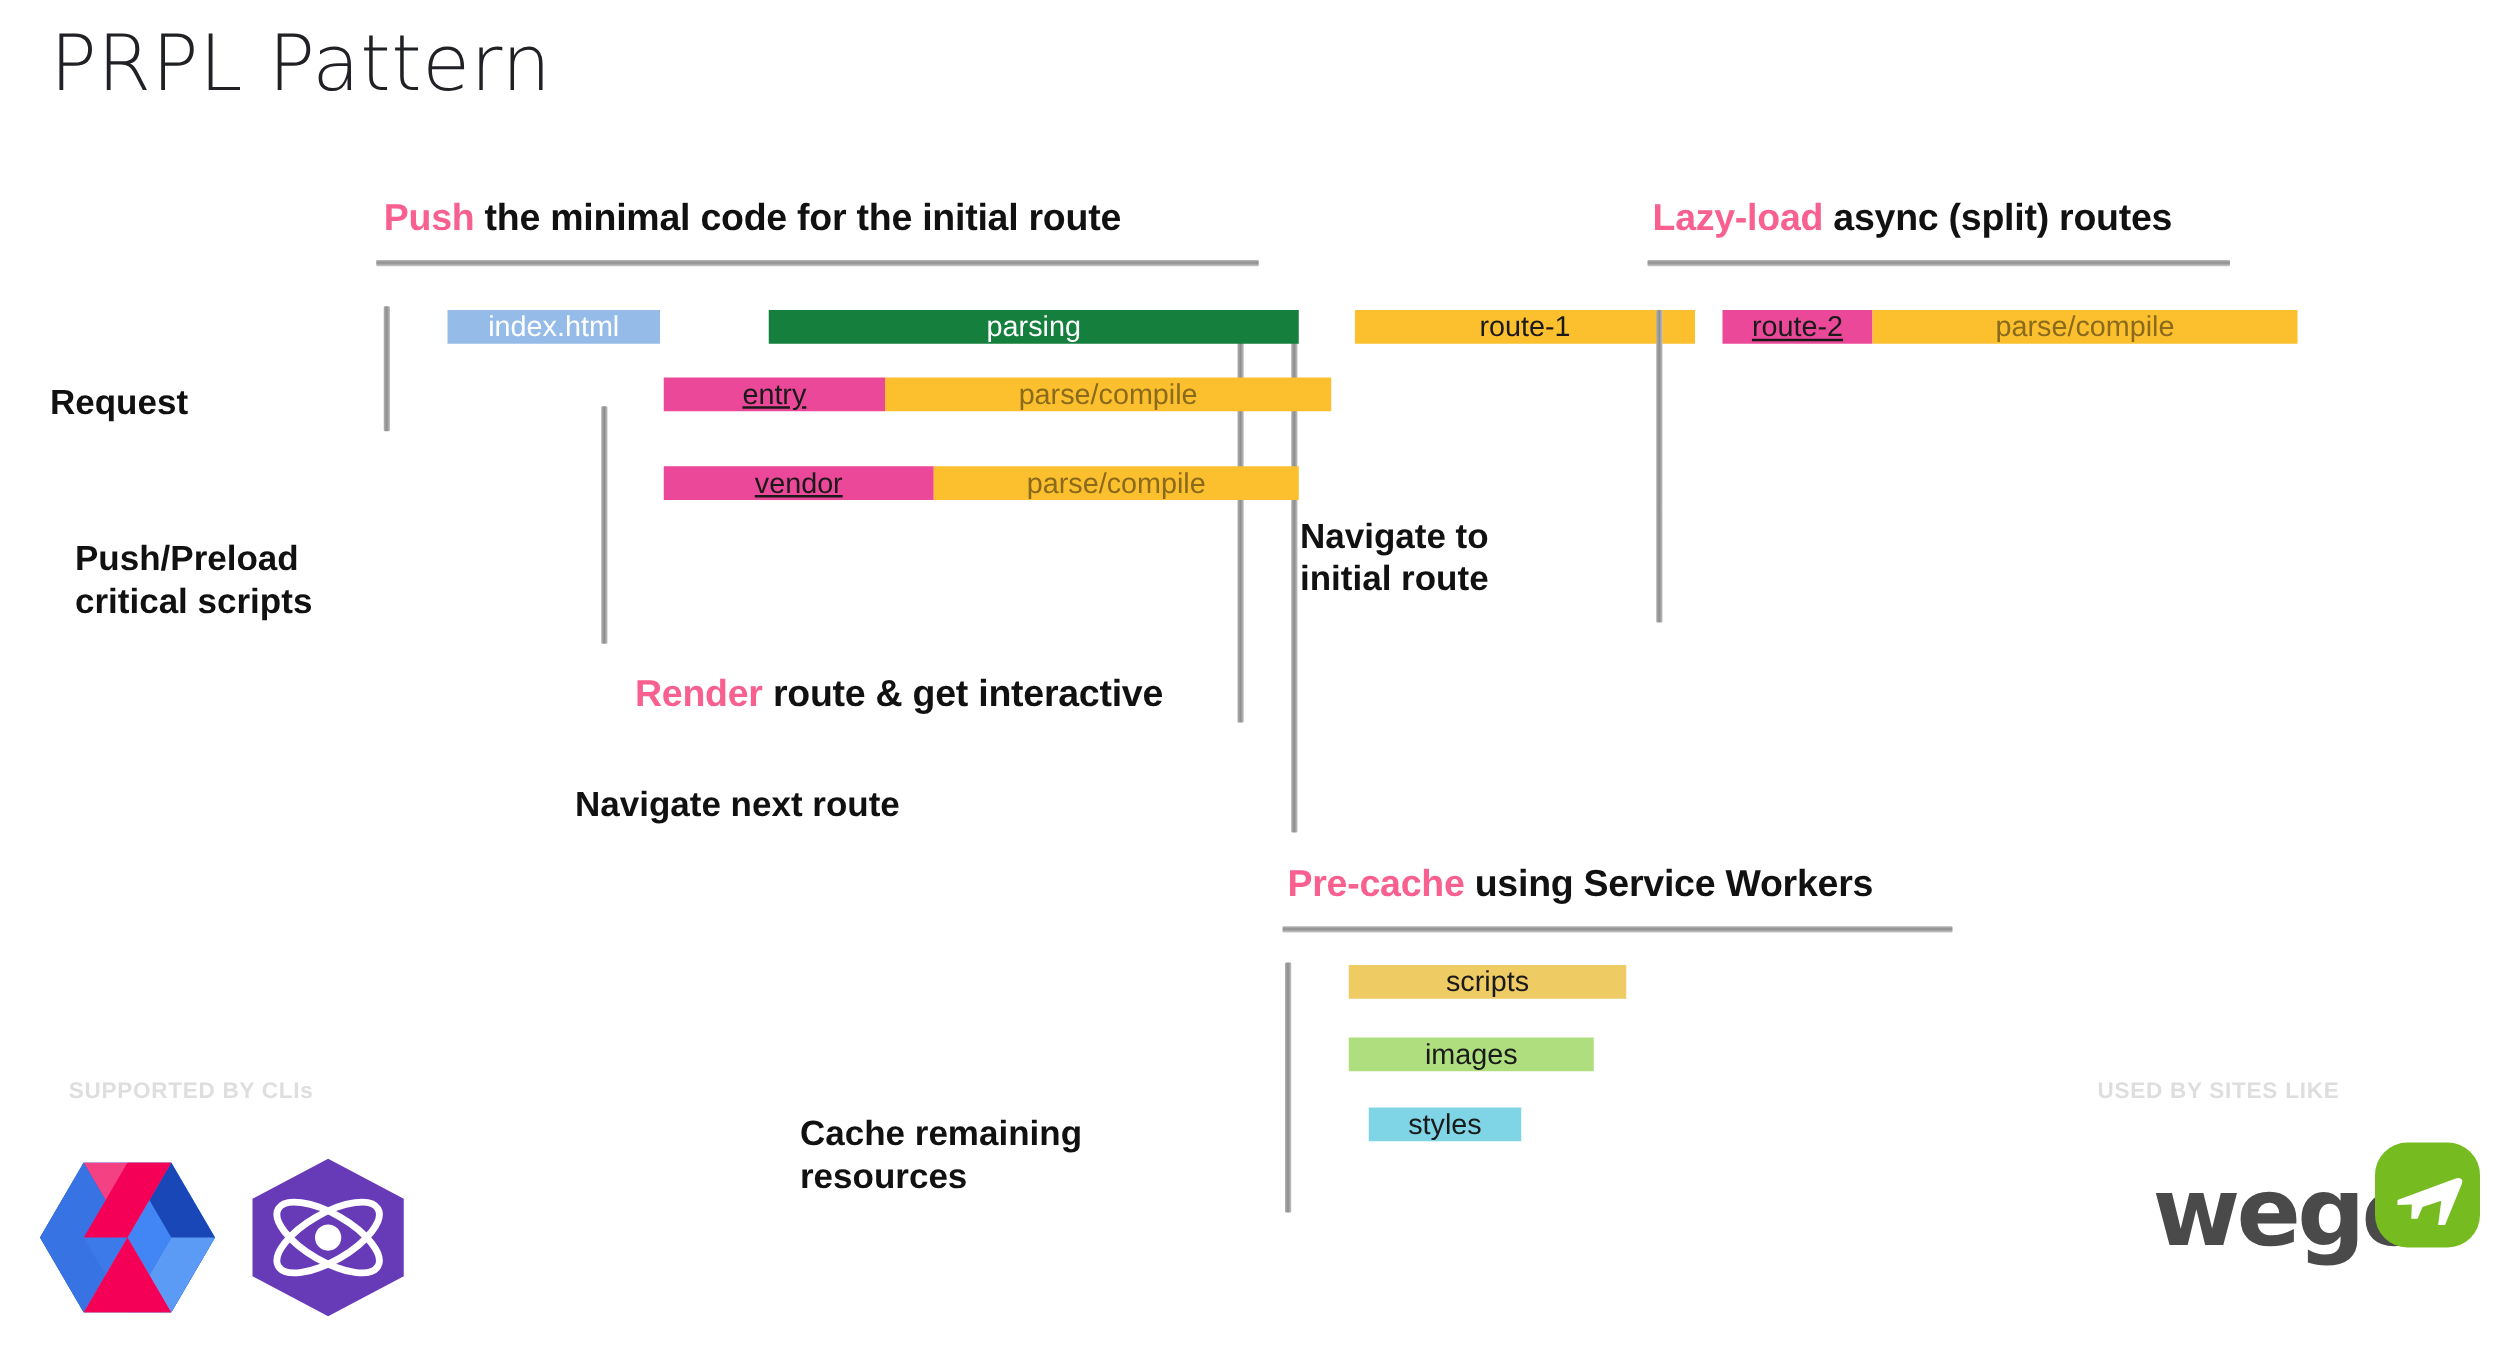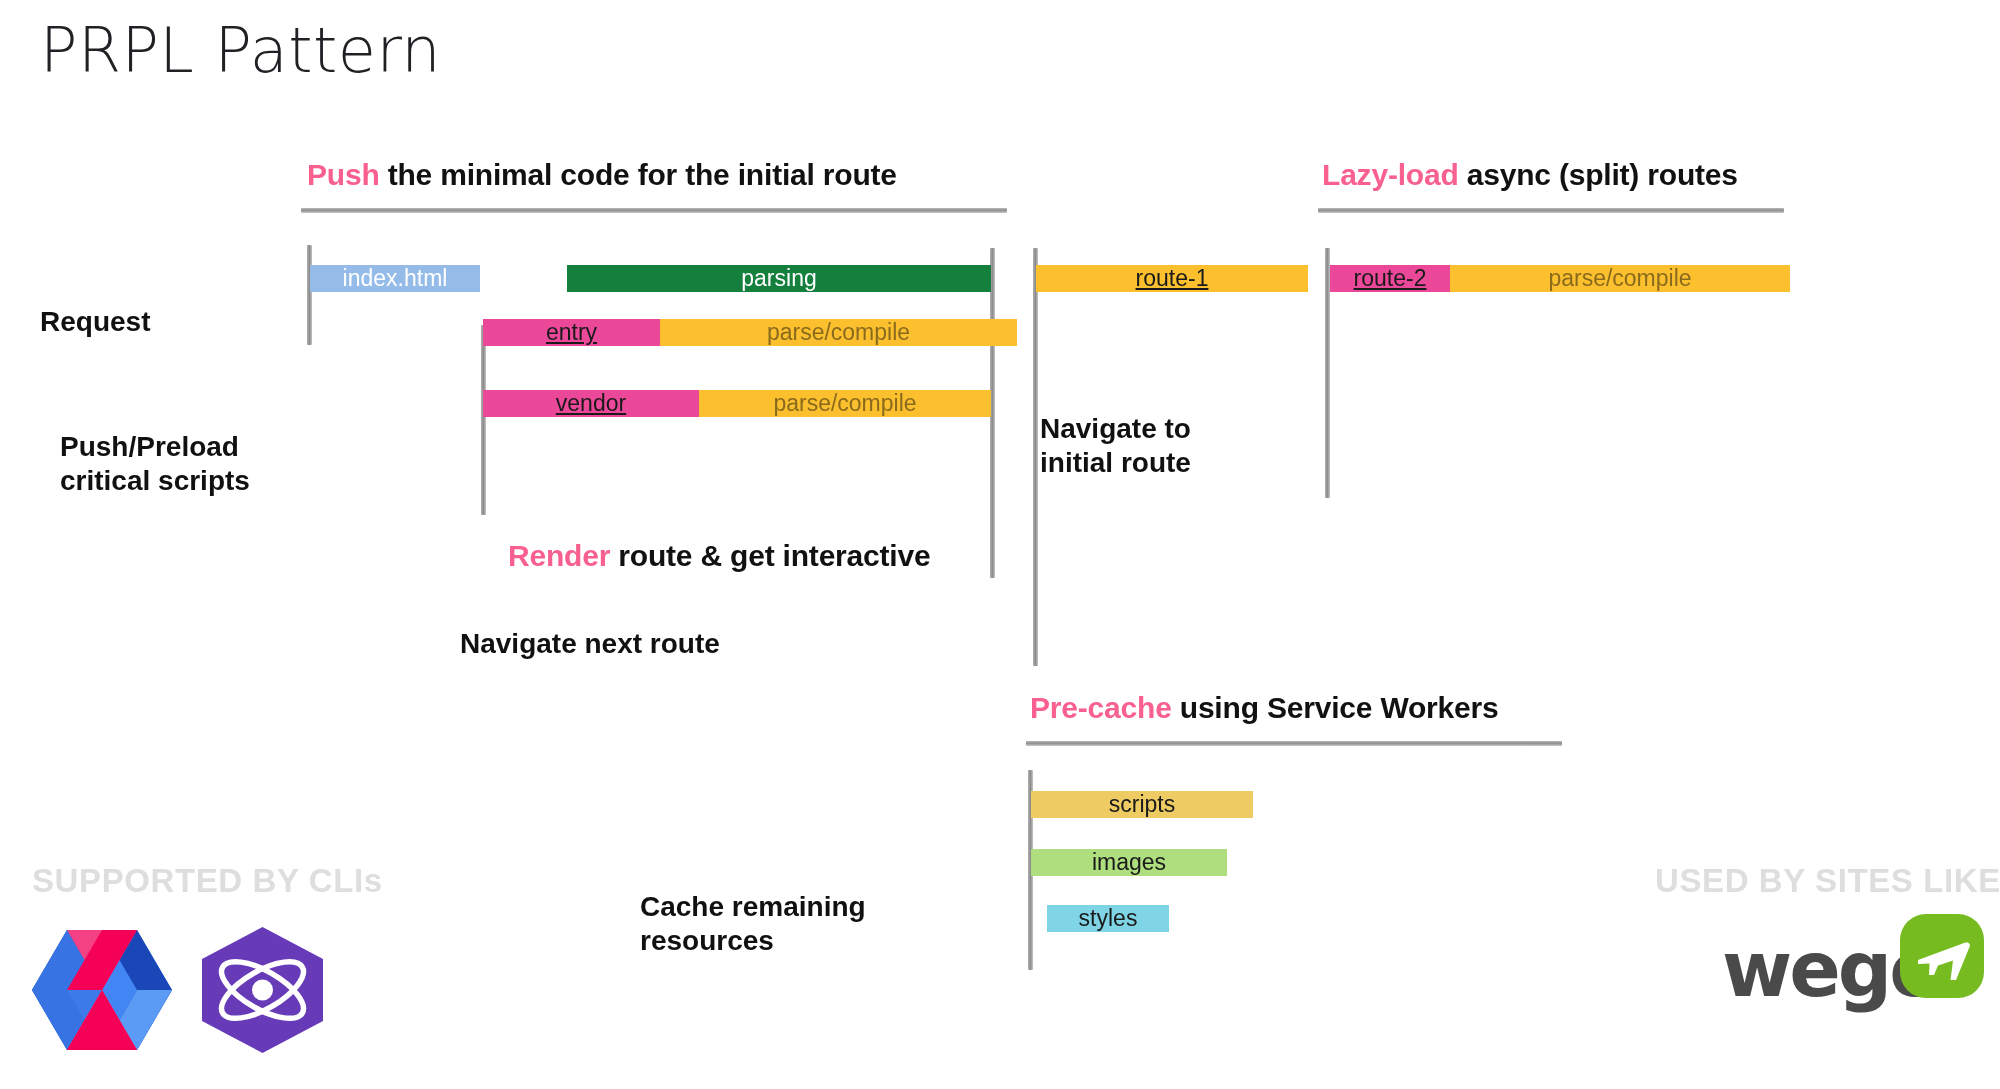--- a/index.html
+++ b/index.html
@@ -53,22 +53,23 @@
     position: absolute;
     width: 5px;
     background: linear-gradient(to right, #b0b0b0 0%, #8d8d8d 50%, #c4c4c4 100%);
     border-radius: 1px;
   }
 
   
   .bar {
     position: absolute;
     display: flex;
-    align-items: flex-end;
+    align-items: flex-start;
     height: 44px;
+    margin-left: 48px;
   }
   .seg {
     display: flex;
     align-items: center;
     justify-content: center;
     font-size: 23px;
     white-space: nowrap;
     overflow: hidden;
   }
   .seg.index-html   { background: #95BCE8; color: #ffffff; }
@@ -87,25 +88,26 @@
     font-weight: bold;
     color: #111111;
     line-height: 1.22;
     white-space: pre-line;
   }
   .row-label.right { text-align: left; }
 
   
   .footer-caption {
     position: absolute;
-    font-size: 33px;
+    font-size: 18px;
     font-weight: bold;
     color: #DEDEDE;
     letter-spacing: 0.6px;
     white-space: nowrap;
+    margin-left: 23px;
   }
 
   
   .logo { position: absolute; }
   .wego-word {
     position: absolute;
     font-size: 76px;
     font-weight: bold;
     color: #4A4A4A;
     letter-spacing: -3px;
@@ -156,21 +158,21 @@
 </div>
 
 <div class="row-label right" style="left:460px; top:627px; width:550px;">Navigate next route</div>
 
 <div class="section-head" style="left:1322px; top:158px;">
   <span class="kw">Lazy-load</span><span> async (split) routes</span>
 </div>
 <div class="rule" style="left:1318px; top:208px; width:466px;"></div>
 
 <div class="bar" style="left:1036px; top:248px; width:272px;">
-  <div class="seg orange-dark" style="flex:1 1 auto;text-decoration:underline;">route-1</div>
+  <div class="seg orange-dark" style="flex:1 1 auto;">route-1</div>
 </div>
 
 <div class="bar" style="left:1330px; top:248px; width:460px;">
   <div class="seg light-yellow" style="width:120px;">route-2</div>
   <div class="seg orange" style="flex:1 1 auto;">parse/compile</div>
 </div>
 
 <div class="vline" style="left:1325px; top:248px; height:250px;"></div>
 
 <div class="row-label right" style="left:1040px; top:412px; width:265px;">Navigate to

